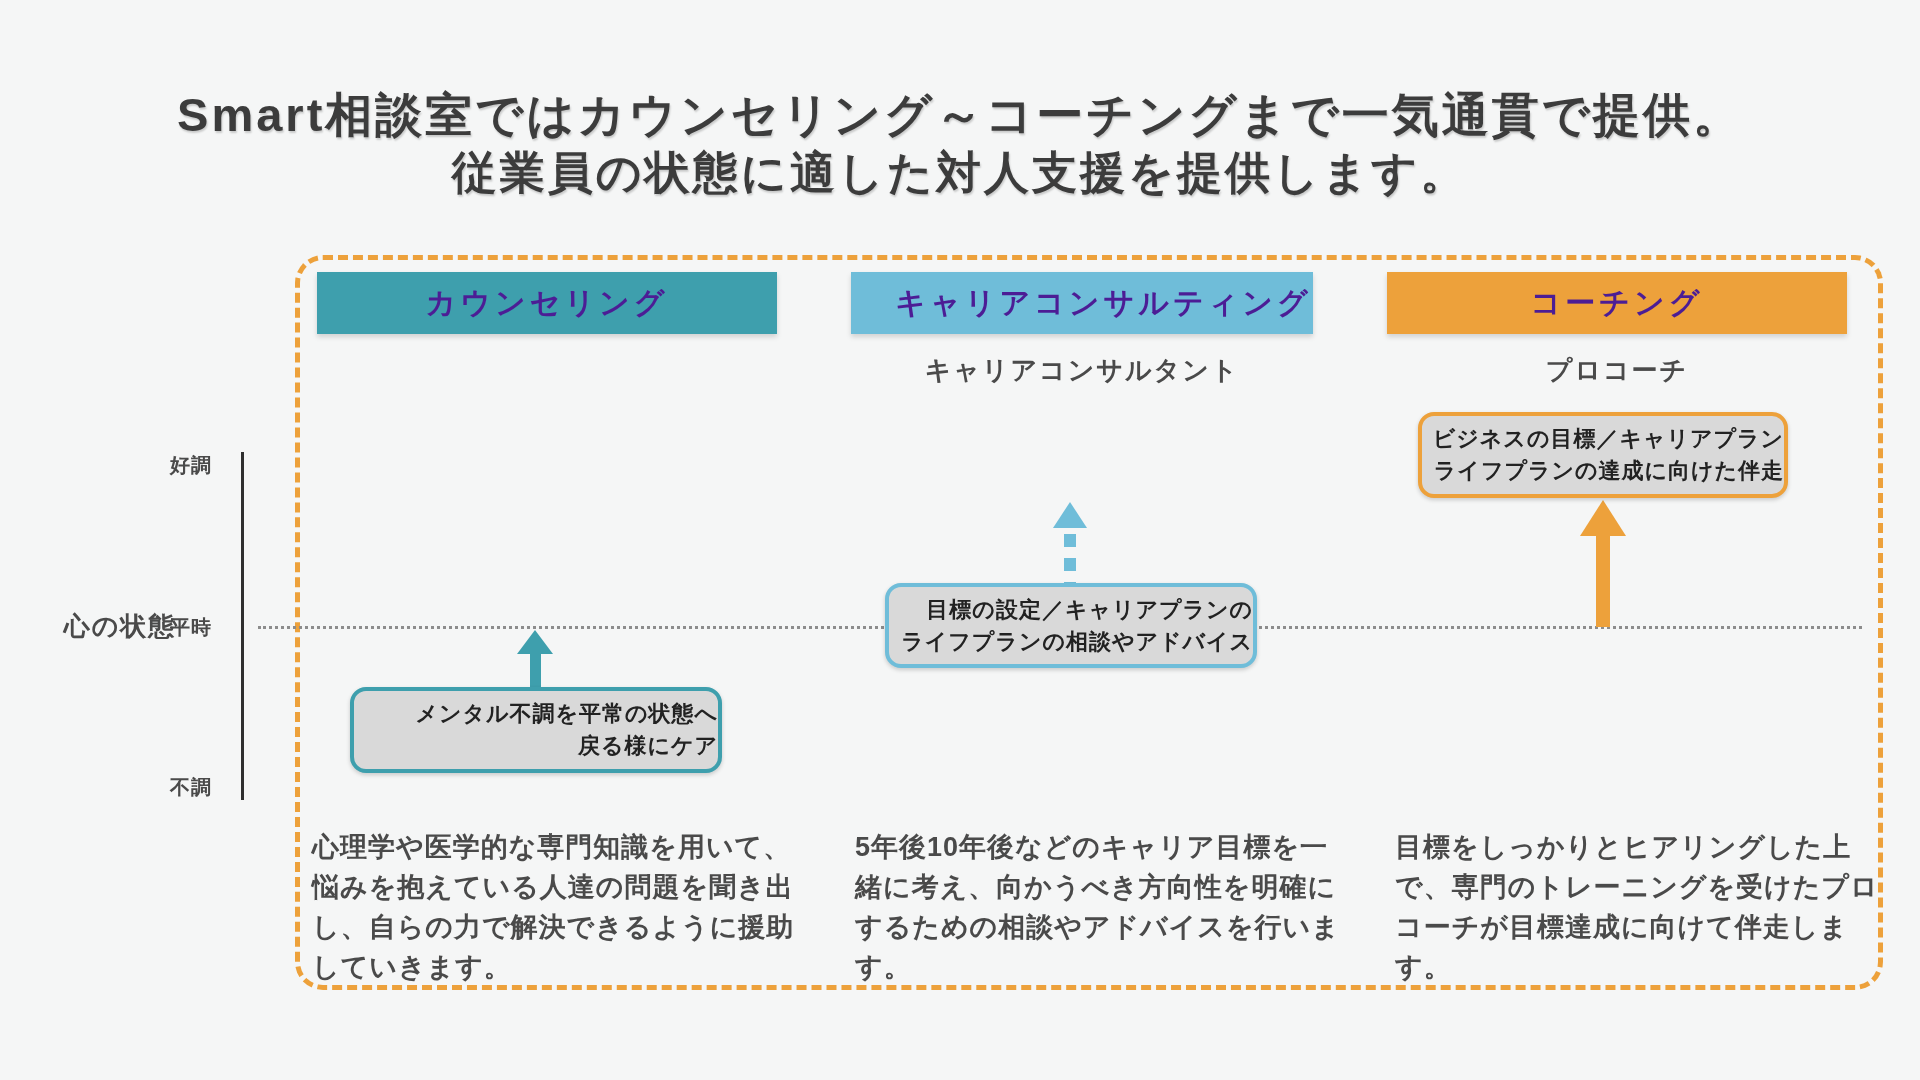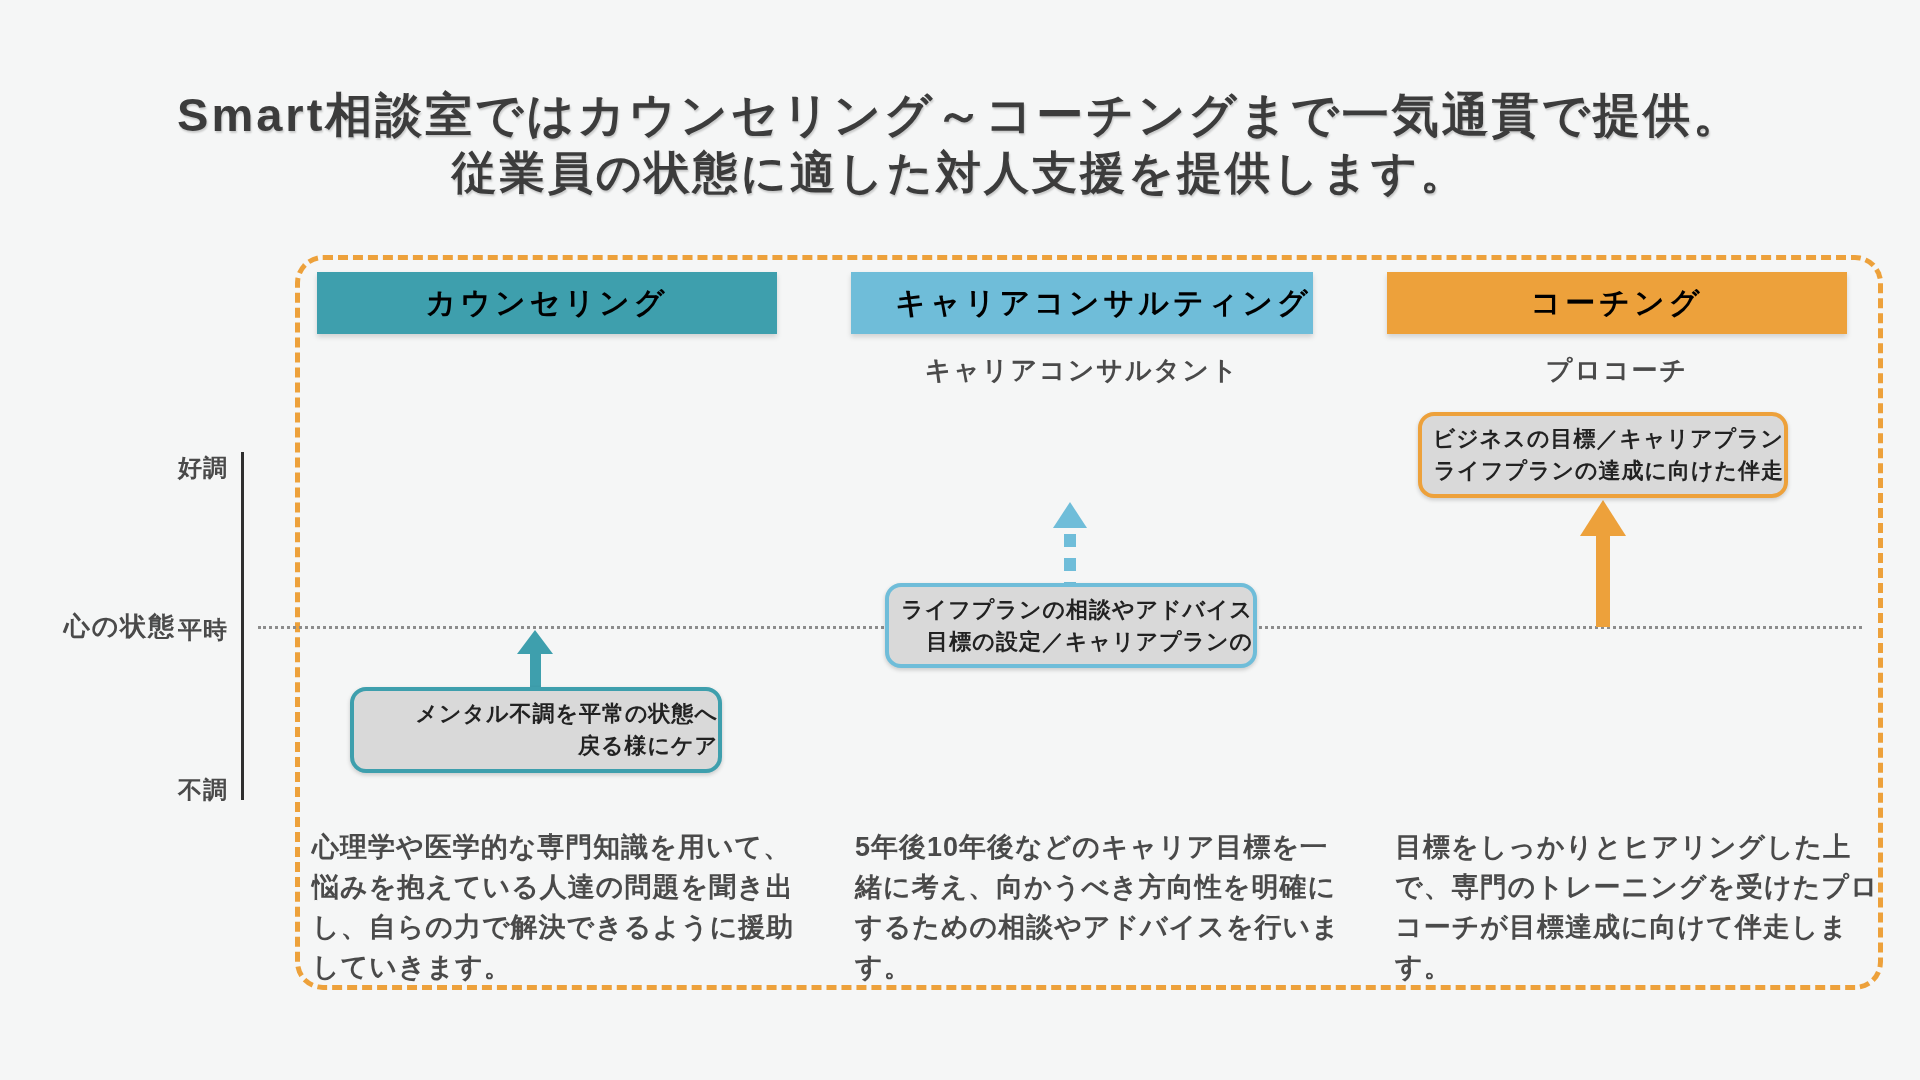--- a/index.html
+++ b/index.html
@@ -27,21 +27,21 @@
 
   
   .frame{
     position:absolute;left:295px;top:255px;width:1588px;height:735px;
     border:5px dashed var(--orange);border-radius:28px;
   }
 
   
   .col-header{
     position:absolute;top:272px;height:62px;display:flex;align-items:center;justify-content:center;
-    color:#000000;font-size:30px;font-weight:700;letter-spacing:4px;
+    color:#4c1d95;font-size:30px;font-weight:700;letter-spacing:4px;
     box-shadow:0 3px 5px rgba(0,0,0,.15);
   }
   .col-header.c0{left:317px;width:460px;background:var(--teal);}
   .col-header.c1{left:851px;width:462px;background:var(--blue);padding-left:43px;}
   .col-header.c2{left:1387px;width:460px;background:var(--orange);}
 
   .provider{
     position:absolute;top:352px;height:36px;display:flex;align-items:center;justify-content:center;
     font-size:26px;font-weight:700;color:var(--body);letter-spacing:2px;
   }
@@ -49,22 +49,22 @@
   .provider.c1{left:851px;width:462px;}
   .provider.c2{left:1387px;width:460px;}
 
   
   .axis-side-label{
     position:absolute;left:40px;top:609px;width:160px;text-align:center;
     font-size:26px;font-weight:700;color:var(--body);letter-spacing:2px;
   }
   .axis-line{position:absolute;left:241px;top:452px;width:3px;height:348px;background:var(--axis);}
   .axis-tick{
-    position:absolute;left:96px;width:132px;text-align:right;
-    font-size:24px;font-weight:700;color:var(--body);letter-spacing:1px;
+    position:absolute;left:80px;width:132px;text-align:right;
+    font-size:20px;font-weight:700;color:var(--body);letter-spacing:1px;
   }
   .axis-tick.t-top{top:452px;}
   .axis-tick.t-mid{top:614px;}
   .axis-tick.t-bot{top:774px;}
   .baseline{
     position:absolute;left:258px;top:626px;width:1604px;height:0;
     border-top:3px dotted var(--dotted);
   }
 
   
@@ -140,22 +140,22 @@
   <div class="arrow-shaft a1-shaft"></div>
 
   <div class="arrow-head a2-head"></div>
   <div class="arrow-shaft a2-shaft"></div>
 
   <div class="callout c0">
     <div>メンタル不調を平常の状態へ</div>
     <div>戻る様にケア</div>
   </div>
   <div class="callout c1">
+    <div>目標の設定／キャリアプランの</div>
     <div>ライフプランの相談やアドバイス</div>
-    <div>目標の設定／キャリアプランの</div>
   </div>
   <div class="callout c2">
     <div>ビジネスの目標／キャリアプラン</div>
     <div>ライフプランの達成に向けた伴走</div>
   </div>
 
   <div class="desc c0">心理学や医学的な専門知識を用いて、悩みを抱えている人達の問題を聞き出し、自らの力で解決できるように援助していきます。</div>
   <div class="desc c1">5年後10年後などのキャリア目標を一緒に考え、向かうべき方向性を明確にするための相談やアドバイスを行います。</div>
   <div class="desc c2">目標をしっかりとヒアリングした上で、専門のトレーニングを受けたプロコーチが目標達成に向けて伴走します。</div>
 

